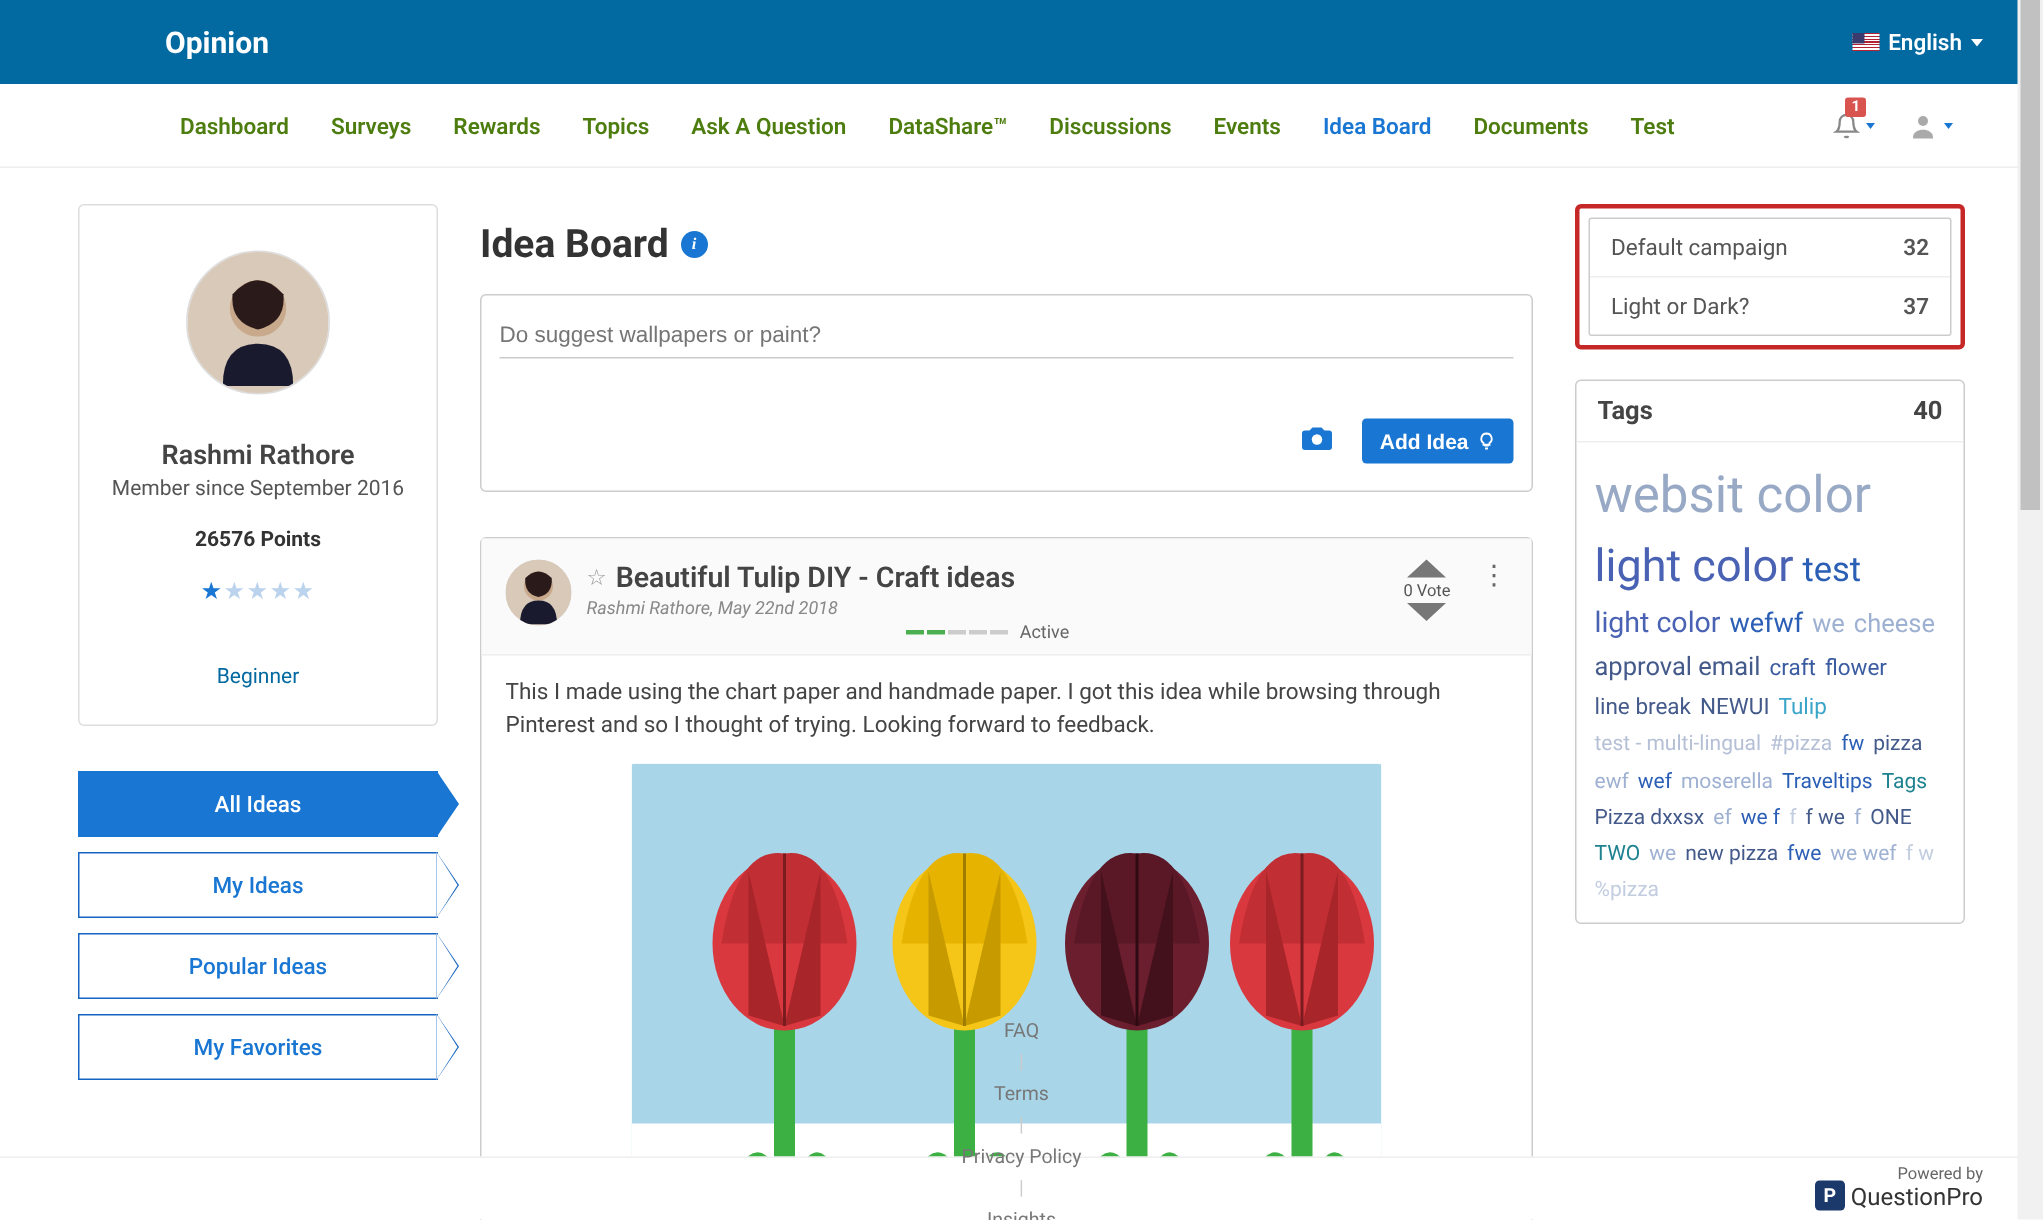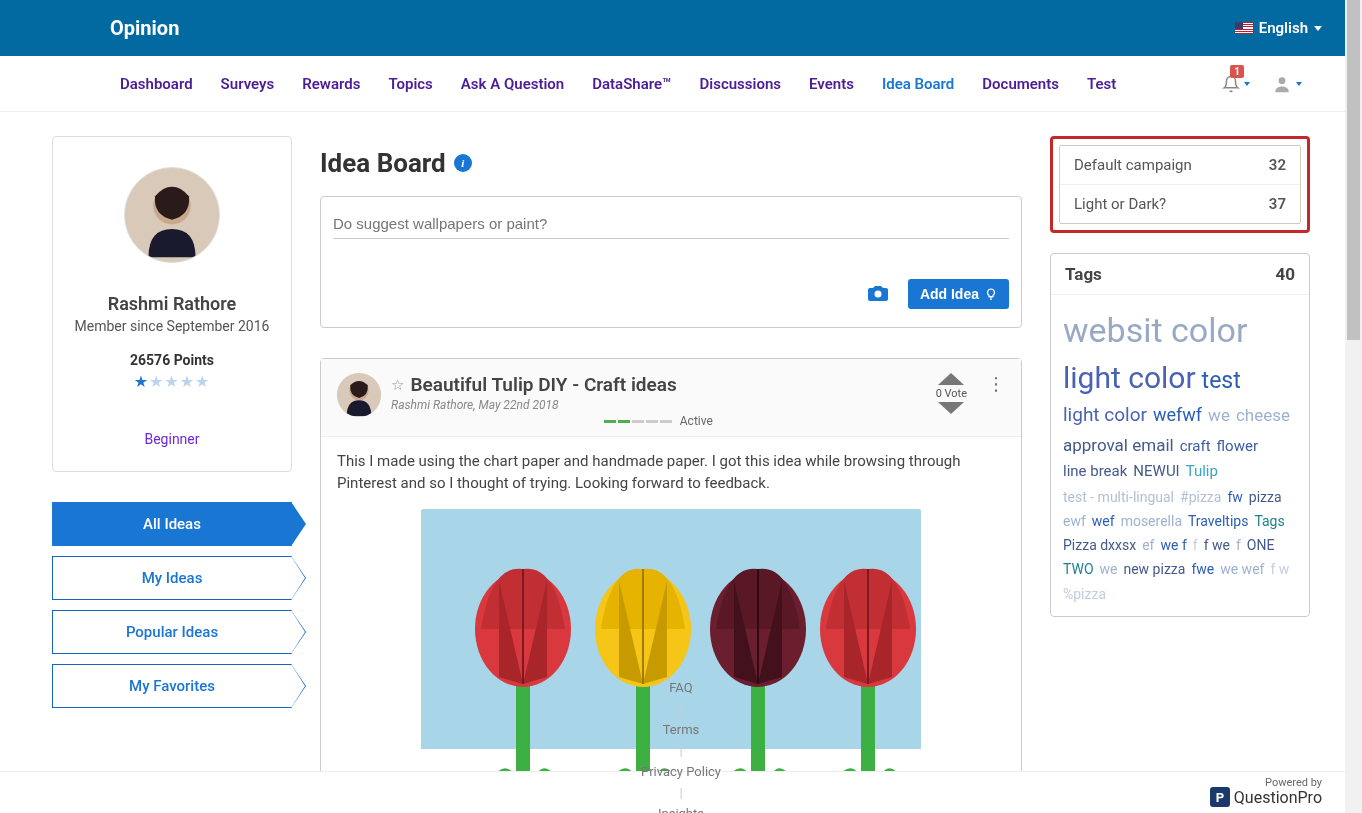--- a/index.html
+++ b/index.html
@@ -8,43 +8,43 @@
 
 .topbar { background: #0369a1; color: #fff; height: 56px; display: flex; align-items: center; padding: 0 40px 0 110px; justify-content: space-between; }
 .brand { font-weight: 700; font-size: 20px; }
 .lang { display: flex; align-items: center; gap: 6px; cursor: pointer; font-weight:600; font-size:15px; }
 .flag { width: 18px; height: 12px; background: linear-gradient(to bottom, #b22234 0 7.7%, #fff 7.7% 15.4%, #b22234 15.4% 23.1%, #fff 23.1% 30.8%, #b22234 30.8% 38.5%, #fff 38.5% 46.2%, #b22234 46.2% 53.8%, #fff 53.8% 61.5%, #b22234 61.5% 69.2%, #fff 69.2% 76.9%, #b22234 76.9% 84.6%, #fff 84.6% 92.3%, #b22234 92.3% 100%); position: relative; }
 .flag::before { content:""; position:absolute; left:0; top:0; width:8px; height:6.5px; background:#3c3b6e; }
 .caret-down { width:0; height:0; border-left:4px solid transparent; border-right:4px solid transparent; border-top:5px solid currentColor; }
 
 
 .navbar { height: 56px; border-bottom: 1px solid #eee; display:flex; align-items:center; padding: 0 40px 0 120px; gap: 28px; position:relative; }
-.nav-link { font-size: 15px; font-weight: 600; color: #4c1d95; cursor:pointer; }
+.nav-link { font-size: 15px; font-weight: 600; color: #4d7c0f; cursor:pointer; }
 .nav-link.active { color: #1976d2; }
 .nav-right { margin-left:auto; display:flex; align-items:center; gap: 22px; padding-right: 20px; }
 .bell-wrap { position:relative; cursor:pointer; display:flex; align-items:center; gap:4px; color:#888; }
 .badge { position:absolute; top:-10px; right:6px; background:#d9534f; color:#fff; font-size:10px; padding:1px 4px; border-radius:2px; font-weight:700; }
 .user-wrap { display:flex; align-items:center; gap:4px; color:#888; cursor:pointer; }
 .caret-down.small { border-left-width:3px; border-right-width:3px; border-top-width:4px; color:#1976d2; }
 
 
 .container { display:flex; gap: 28px; padding: 24px 52px 60px 52px; max-width: 1362px; }
 .left-col { width: 240px; flex-shrink:0; }
 .center-col { flex:1; min-width:0; }
 .right-col { width: 260px; flex-shrink:0; }
 
 
 .profile-card { border:1px solid #ddd; border-radius:4px; padding: 30px 12px 24px; text-align:center; }
 .avatar { width:96px; height:96px; border-radius:50%; margin:0 auto 30px; border:1px solid #ddd; background:#eee; overflow:hidden; display:flex; align-items:center; justify-content:center; }
 .avatar svg { width:100%; height:100%; }
 .profile-name { font-weight:600; font-size:18px; color:#444; margin-bottom:4px; }
 .member-since { font-size:14px; color:#555; margin-bottom:18px; }
-.points { font-size:14px; font-weight:700; color:#333; margin-bottom:4px; }
+.points { font-size:14px; font-weight:700; color:#333; margin-bottom:16px; }
 .stars { color:#1976d2; letter-spacing:1px; font-size:16px; margin-bottom:2px; }
-.level { font-size:14px; color:#6d28d9;margin-top:40px; }
+.level { font-size:14px; color:#0369a1;margin-top:40px; }
 
 
 .filter-list { margin-top: 30px; display:flex; flex-direction:column; gap:10px; }
 .filter-item { height:44px; display:flex; align-items:center; justify-content:center; font-size:15px; font-weight:500; cursor:pointer; position:relative; border:1px solid #1565c0; color:#1976d2; }
 .filter-item::after { content:""; position:absolute; right:-14px; top:-1px; width:0; height:0; border-top:22px solid transparent; border-bottom:22px solid transparent; border-left:14px solid #fff; }
 .filter-item::before { content:""; position:absolute; right:-15px; top:-1px; width:0; height:0; border-top:22px solid transparent; border-bottom:22px solid transparent; border-left:15px solid #1565c0; }
 .filter-item.active { background:#1976d2; border-color:#1976d2; color:#fff; }
 .filter-item.active::after { border-left-color:#1976d2; }
 .filter-item.active::before { border-left-color:#1976d2; }
 

